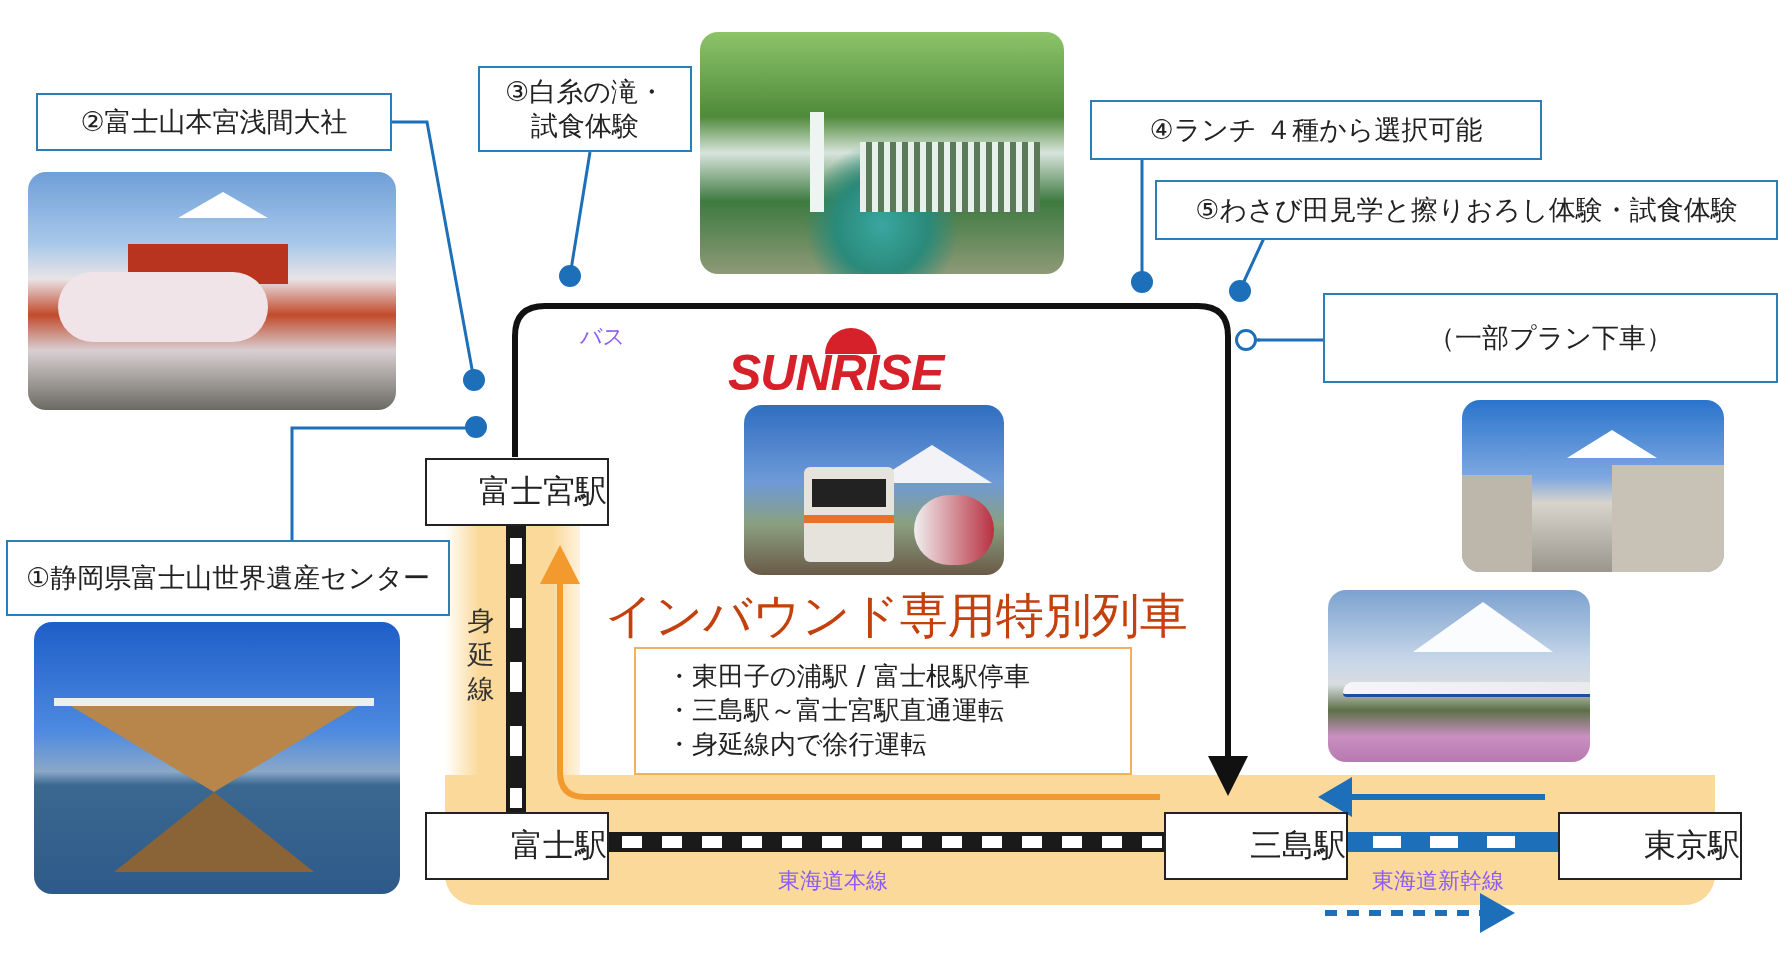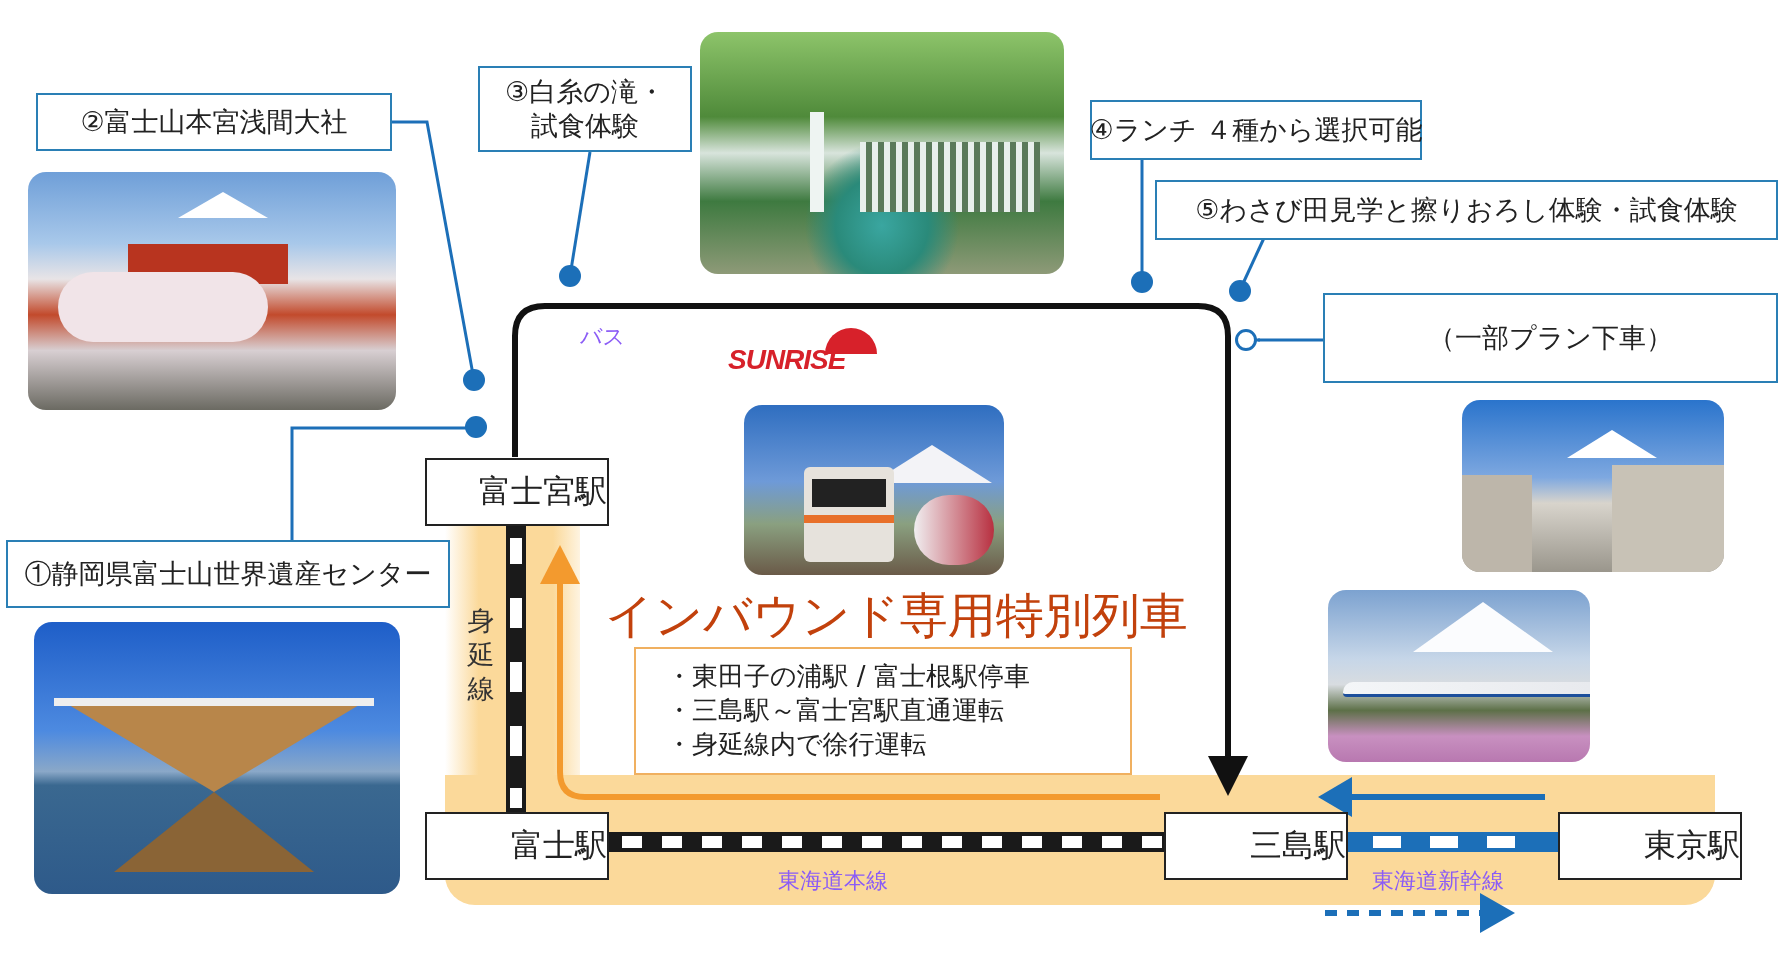--- a/index.html
+++ b/index.html
@@ -80,30 +80,30 @@
 <div class="dot" style="left:1229px;top:280px;"></div>
 <div class="dot hollow" style="left:1235px;top:329px;"></div>
 
 <div class="callout" style="left:36px;top:93px;width:356px;height:58px;">
   <span>②富士山本宮浅間大社</span>
 </div>
 <div class="callout" style="left:478px;top:66px;width:214px;height:86px;flex-direction:column;">
   <span>③白糸の滝・</span>
   <span>試食体験</span>
 </div>
-<div class="callout" style="left:1090px;top:100px;width:332px;height:60px;">
+<div class="callout" style="left:1090px;top:100px;width:452px;height:60px;">
   <span>④ランチ ４種から選択可能</span>
 </div>
 <div class="callout" style="left:1155px;top:180px;width:623px;height:60px;">
   <span>⑤わさび田見学と擦りおろし体験・試食体験</span>
 </div>
 <div class="callout" style="left:1323px;top:293px;width:455px;height:90px;flex-direction:column;">
   <span>（一部プラン下車）</span>
 </div>
-<div class="callout" style="left:6px;top:540px;width:444px;height:68px;font-family:Liberation Serif, serif;">
+<div class="callout" style="left:6px;top:540px;width:444px;height:76px;">
   <span>①静岡県富士山世界遺産センター</span>
 </div>
 
 <div class="photo" style="left:28px;top:172px;width:368px;height:238px;background:linear-gradient(180deg,#6f9fd8 0%,#a8c8ea 30%,#e8e4e6 45%,#c24a2c 60%,#d8cfd2 75%,#6b6a62 100%);">
   <div class="abs" style="left:150px;top:20px;width:0;height:0;border-left:45px solid transparent;border-right:45px solid transparent;border-bottom:26px solid #fff;"></div>
   <div class="abs" style="left:100px;top:72px;width:160px;height:40px;background:#b8341f;"></div>
   <div class="abs" style="left:30px;top:100px;width:210px;height:70px;border-radius:40px;background:#f1e4e8;"></div>
 </div>
 
 <div class="photo" style="left:700px;top:32px;width:364px;height:242px;background:radial-gradient(ellipse at 50% 80%,#3aa6a0 0%,#2a8a7a 18%,transparent 30%),linear-gradient(180deg,#8dc46a 0%,#4f8a3a 35%,#d8e4dc 50%,#3e7a40 70%,#8e9a78 100%);">
@@ -132,21 +132,21 @@
 </div>
 
 <div class="photo" style="left:34px;top:622px;width:366px;height:272px;background:linear-gradient(180deg,#1e5ec8 0%,#4d8ae0 40%,#8aa8c8 55%,#3a6890 60%,#2e5a8a 100%);">
   <div class="abs" style="left:30px;top:80px;width:0;height:0;border-left:150px solid transparent;border-right:150px solid transparent;border-top:90px solid #b8864a;"></div>
   <div class="abs" style="left:20px;top:76px;width:320px;height:8px;background:#eee;"></div>
   <div class="abs" style="left:80px;top:170px;width:0;height:0;border-left:100px solid transparent;border-right:100px solid transparent;border-bottom:80px solid #8a6436;"></div>
 </div>
 
 <div class="abs" style="left:728px;top:328px;width:300px;height:62px;">
   <div class="abs" style="left:97px;top:0;width:52px;height:26px;border-radius:26px 26px 0 0;background:#d7212a;"></div>
-  <span class="abs" style="left:0;top:16px;font-family:'Liberation Sans',sans-serif;font-weight:bold;font-style:italic;font-size:28px;color:#d7212a;letter-spacing:-1px;">SUNRISE</span>
+  <span class="abs" style="left:0;top:16px;font-family:'Liberation Sans',sans-serif;font-weight:bold;font-style:italic;font-size:50px;color:#d7212a;letter-spacing:-1px;">SUNRISE</span>
 </div>
 
 <span class="label" style="left:580px;top:322px;">バス</span>
 <div class="abs" style="left:466px;top:604px;width:30px;font-size:27px;line-height:34px;text-align:center;color:#333;">
   <div>身</div>
   <div>延</div>
   <div>線</div>
 </div>
 <span class="label" style="left:778px;top:866px;">東海道本線</span>
 <span class="label" style="left:1372px;top:866px;">東海道新幹線</span>

